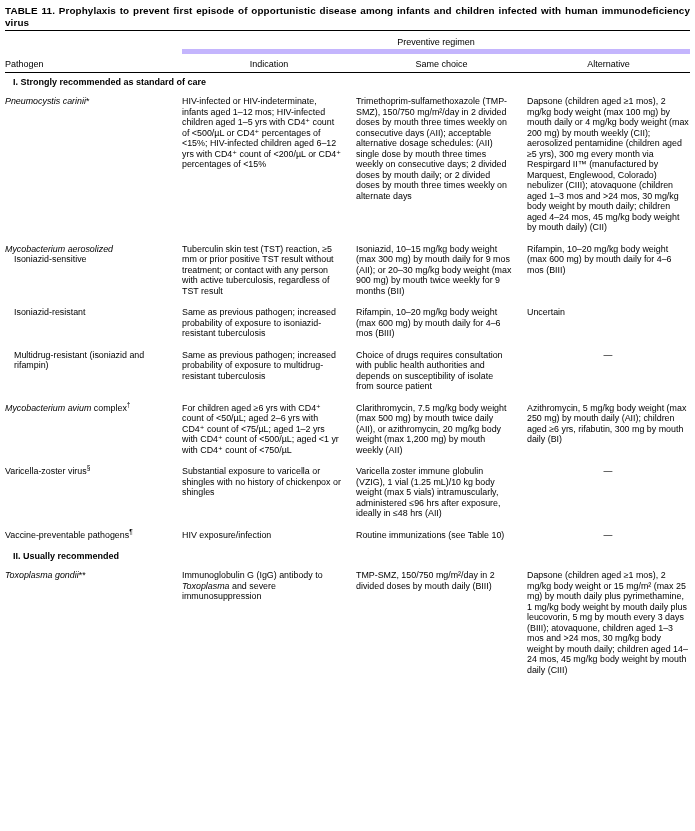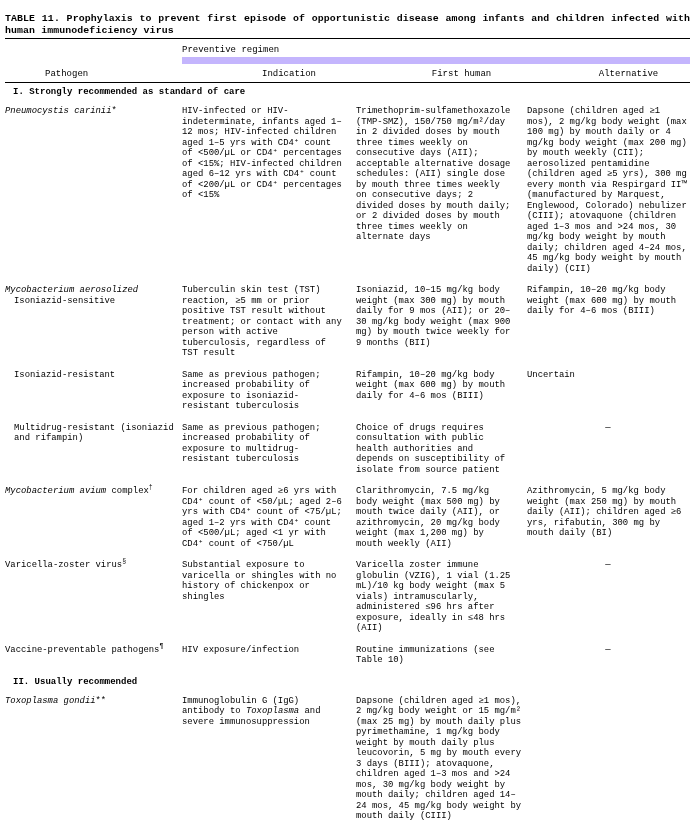--- a/index.html
+++ b/index.html
@@ -1,27 +1,27 @@
 <!DOCTYPE html>
 <html><head>
 <meta charset="utf-8">
 <style>
   html,body{margin:0;padding:0;background:#fff;}
   body{width:695px;height:831px;overflow:hidden;color:#000;
        font-family:"Liberation Sans","DejaVu Sans",sans-serif;
        -webkit-font-smoothing:antialiased;}
-  .page{padding:13px 5px 0 5px;font-family:Liberation Mono, monospace;}
+  .page{padding:5px 5px 0 5px;}
   .title{font-weight:bold;font-size:9.9px;line-height:11.6px;text-align:justify;letter-spacing:.1px;}
   .rule-thick{border-top:1.8px solid #000;height:0;}
   .rule-title{margin-top:2px;}
   .hdr{display:grid;grid-template-columns:177px 174px 171px 163px;}
-  .spanner{grid-column:2/5;text-align:left;font-size:9px;padding-top:6px;padding-bottom:2px;
-           border-bottom:7px solid #c4b5fd;}
+  .spanner{grid-column:2/5;text-align:center;font-size:9px;padding-top:6px;padding-bottom:2px;
+           border-bottom:5px solid #c4b5fd;}
   .colheads{display:grid;grid-template-columns:177px 174px 171px 163px;align-items:end;}
-  .colhead{font-size:9px;padding-top:5px;padding-bottom:3px;text-align:center;margin-left:40px;}
+  .colhead{font-size:9px;padding-top:5px;padding-bottom:3px;text-align:center;}
   .colhead.first{text-align:left;}
   .section-heading{font-weight:bold;font-size:9px;margin:4px 0 9px 8px;}
   .row{display:grid;grid-template-columns:177px 174px 171px 163px;margin-bottom:11px;
        font-size:8.9px;line-height:10.5px;}
   .cell{padding-right:14px;}
   .cell.c-alternative{padding-right:1px;}
   .cell.c-pathogen{padding-right:8px;}
   .cell.dash{text-align:center;padding-right:1px;}
   .sub{padding-left:9px;}
   sup{font-size:6.5px;line-height:0;vertical-align:super;}
@@ -34,21 +34,21 @@
   <div class="title">TABLE 11. Prophylaxis to prevent first episode of opportunistic disease among infants and children infected with human immunodeficiency virus</div>
   <div class="rule-thick rule-title"></div>
 
   <div class="hdr">
     <div class="spanner">Preventive regimen</div>
   </div>
 
   <div class="colheads">
     <div class="colhead first">Pathogen</div>
     <div class="colhead">Indication</div>
-    <div class="colhead">First human</div>
+    <div class="colhead">Same choice</div>
     <div class="colhead">Alternative</div>
   </div>
 
   <div class="rule-thick"></div>
 
   <div id="table-body">
       <div class="section-heading">I. Strongly recommended as standard of care</div>
       <div class="row">
         <div class="cell c-pathogen">
           <div><span class="it">Pneumocystis carinii</span><span>*</span></div>
@@ -105,16 +105,17 @@
         <div class="cell c-indication"><span>HIV exposure/infection</span></div>
         <div class="cell c-first-choice"><span>Routine immunizations (see Table 10)</span></div>
         <div class="cell c-alternative dash"><span>—</span></div>
       </div>
       <div class="section-heading">II. Usually recommended</div>
       <div class="row">
         <div class="cell c-pathogen">
           <div><span class="it">Toxoplasma gondii</span><span>**</span></div>
         </div>
         <div class="cell c-indication"><span>Immunoglobulin G (IgG) antibody to </span><span class="it">Toxoplasma</span><span> and severe immunosuppression</span></div>
+        <div class="cell c-first-choice"><span>TMP-SMZ, 150/750 mg/m²/day in 2 divided doses by mouth daily (BIII)</span></div>
         <div class="cell c-alternative"><span>Dapsone (children aged ≥1 mos), 2 mg/kg body weight or 15 mg/m² (max 25 mg) by mouth daily plus pyrimethamine, 1 mg/kg body weight by mouth daily plus leucovorin, 5 mg by mouth every 3 days (BIII); atovaquone, children aged 1–3 mos and &gt;24 mos, 30 mg/kg body weight by mouth daily; children aged 14–24 mos, 45 mg/kg body weight by mouth daily (CIII)</span></div>
       </div>
     </div>
 </div>
 
 </body></html>

